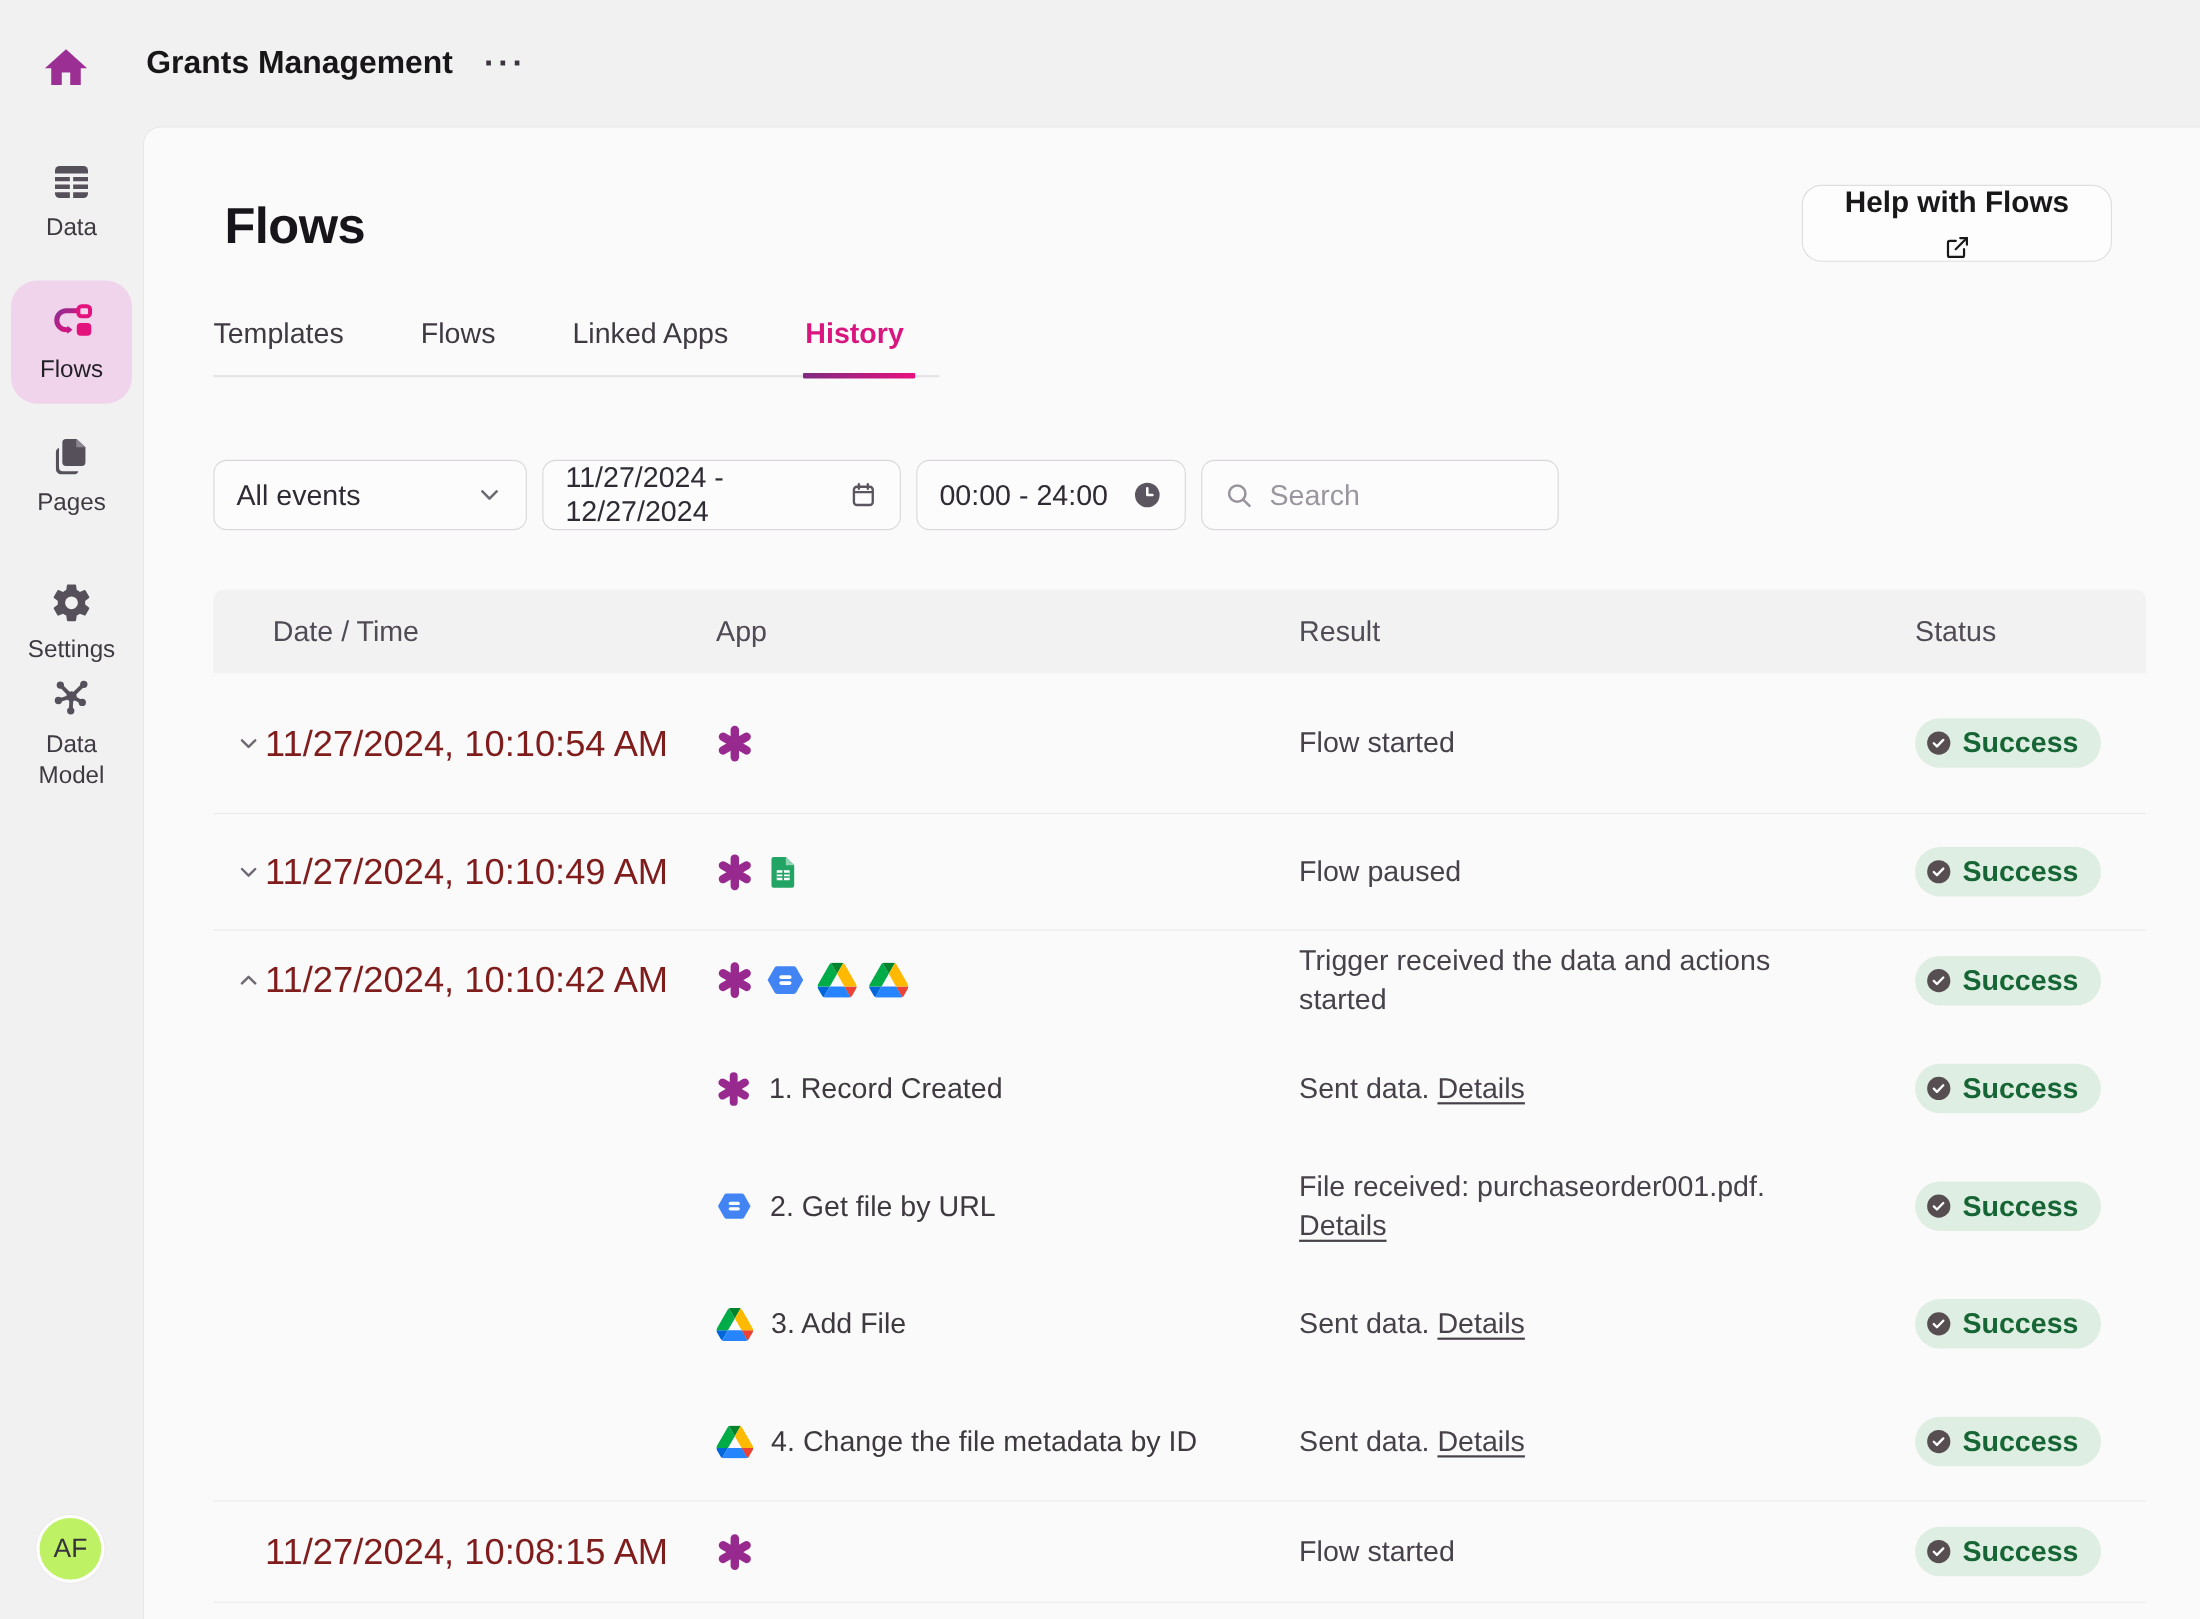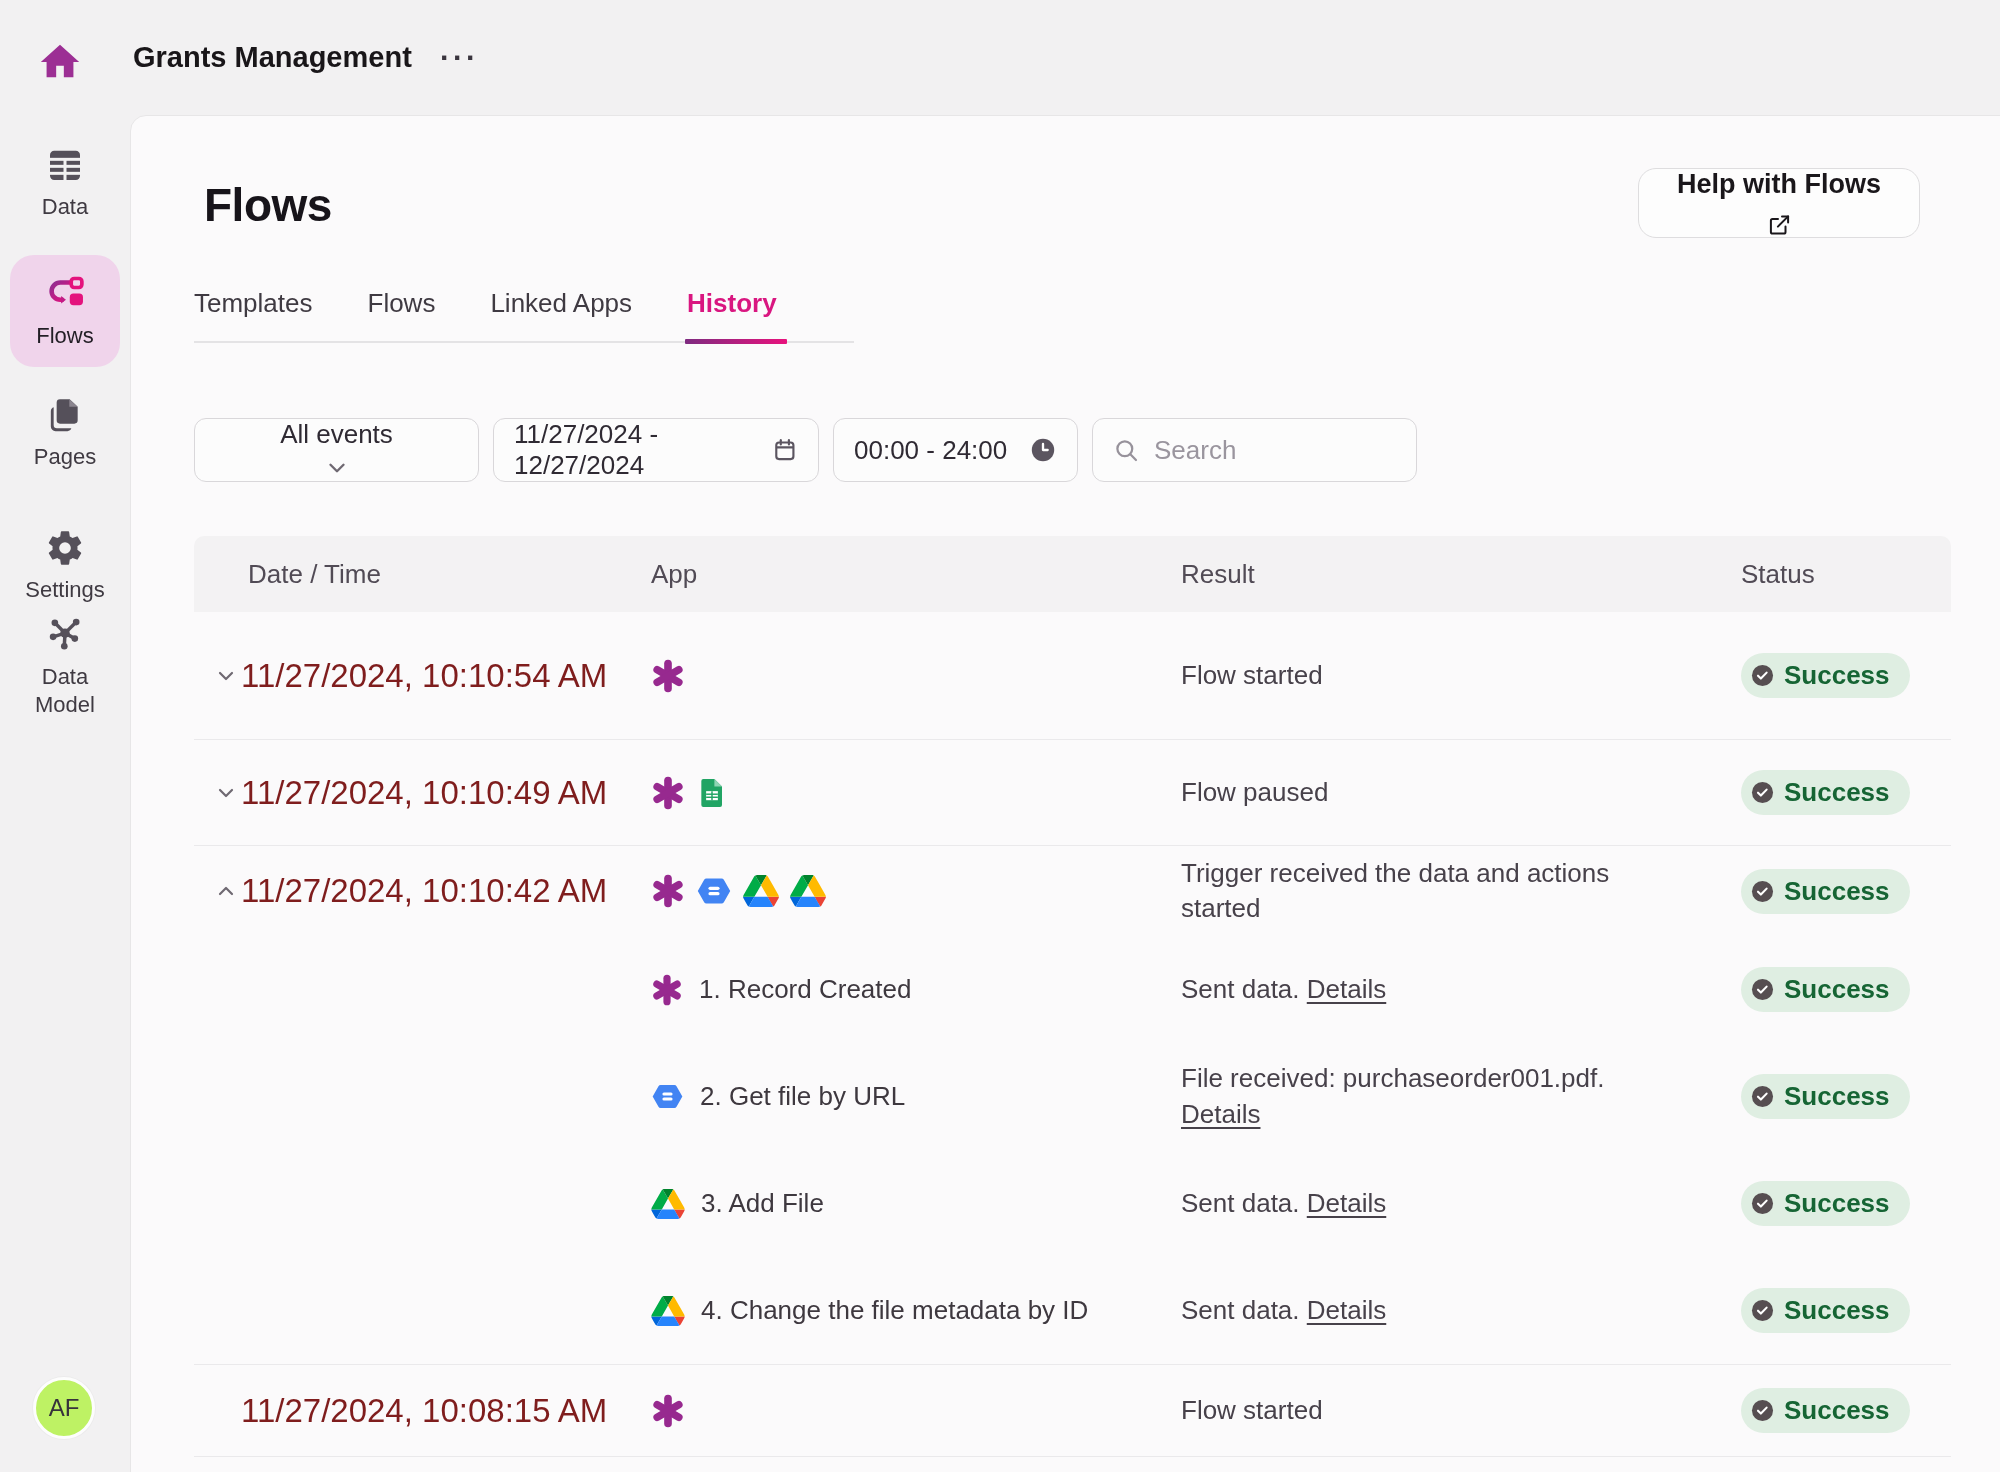--- a/index.html
+++ b/index.html
@@ -29,29 +29,29 @@
   .flows-pill { position:absolute; left:10px; top:140px; width:110px; height:112px; background:#F0D4EB; border-radius:24px; display:flex; flex-direction:column; align-items:center; justify-content:center; cursor:pointer; }
   .flows-pill .side-label { color:#221E25; margin-top:5px; }
   .avatar { position:absolute; left:33px; top:1262px; width:62px; height:62px; border-radius:50%; background:#bef264; border:3px solid #FDFDFD; display:flex; align-items:center; justify-content:center; font-size:24px; color:#37323B; cursor:pointer; box-shadow:0 0 0 1px #ECEBEC; }
 
   
   .card { position:absolute; left:130px; top:115px; width:1880px; height:1360px; background:#FBFAFB; border:1px solid #E7E6E7; border-top-left-radius:16px; }
   .page-title { position:absolute; left:73px; top:62px; font-size:46px; font-weight:700; color:#17141A; letter-spacing:-0.5px; }
   .help-btn { position:absolute; left:1507px; top:52px; width:282px; height:70px; background:#FDFDFD; border:1.5px solid #DEDDDF; border-radius:18px; display:flex; align-items:center; justify-content:center; gap:13px; font-size:27px; font-weight:600; color:#1A171B; cursor:pointer;flex-direction:column; }
 
   
-  .tabs { position:absolute; left:63px; top:172px; width:660px; display:flex; gap:55px; border-bottom:2px solid #E4E3E5; }
+  .tabs { position:absolute; left:63px; top:172px; width:660px; display:flex; gap:70px; border-bottom:2px solid #E4E3E5; }
   .tab { position:relative; font-size:26px; color:#3F3A42; padding-bottom:22px; cursor:pointer; }
   .tab.active { font-weight:700; color:#D91680; }
   .tab.active::after { content:""; position:absolute; left:-2px; right:-10px; bottom:-3px; height:5px; border-radius:1px; background:linear-gradient(90deg,#7E2B80,#E8127D); }
 
   
   .filters { position:absolute; left:63px; top:302px; display:flex; gap:14px; }
   .fbox { height:64px; background:#FCFCFC; border:1.5px solid #D9D7DA; border-radius:12px; display:flex; align-items:center; padding:0 20px; font-size:26px; color:#2F2A33; cursor:pointer; }
-  .fbox.select { width:285px; justify-content:space-between;flex-direction:column; }
+  .fbox.select { width:285px; justify-content:space-between; }
   .fbox.date { width:326px; justify-content:space-between; }
   .fbox.time { width:245px; justify-content:space-between; }
   .fbox.search { width:325px; gap:14px; cursor:text; }
   .fbox.search input { border:none; outline:none; background:transparent; font-size:26px; font-family:inherit; color:#2F2A33; width:230px; }
   .fbox.search input::placeholder { color:#9A959E; }
 
   
   .table { position:absolute; left:63px; top:420px; width:1757px; }
   .thead { display:grid; grid-template-columns:457px 530px 560px 1fr; align-items:center; height:76px; background:#F3F2F3; border-radius:10px 10px 0 0; font-size:26px; color:#514B55; }
   .thead .c1 { padding-left:54px; }

